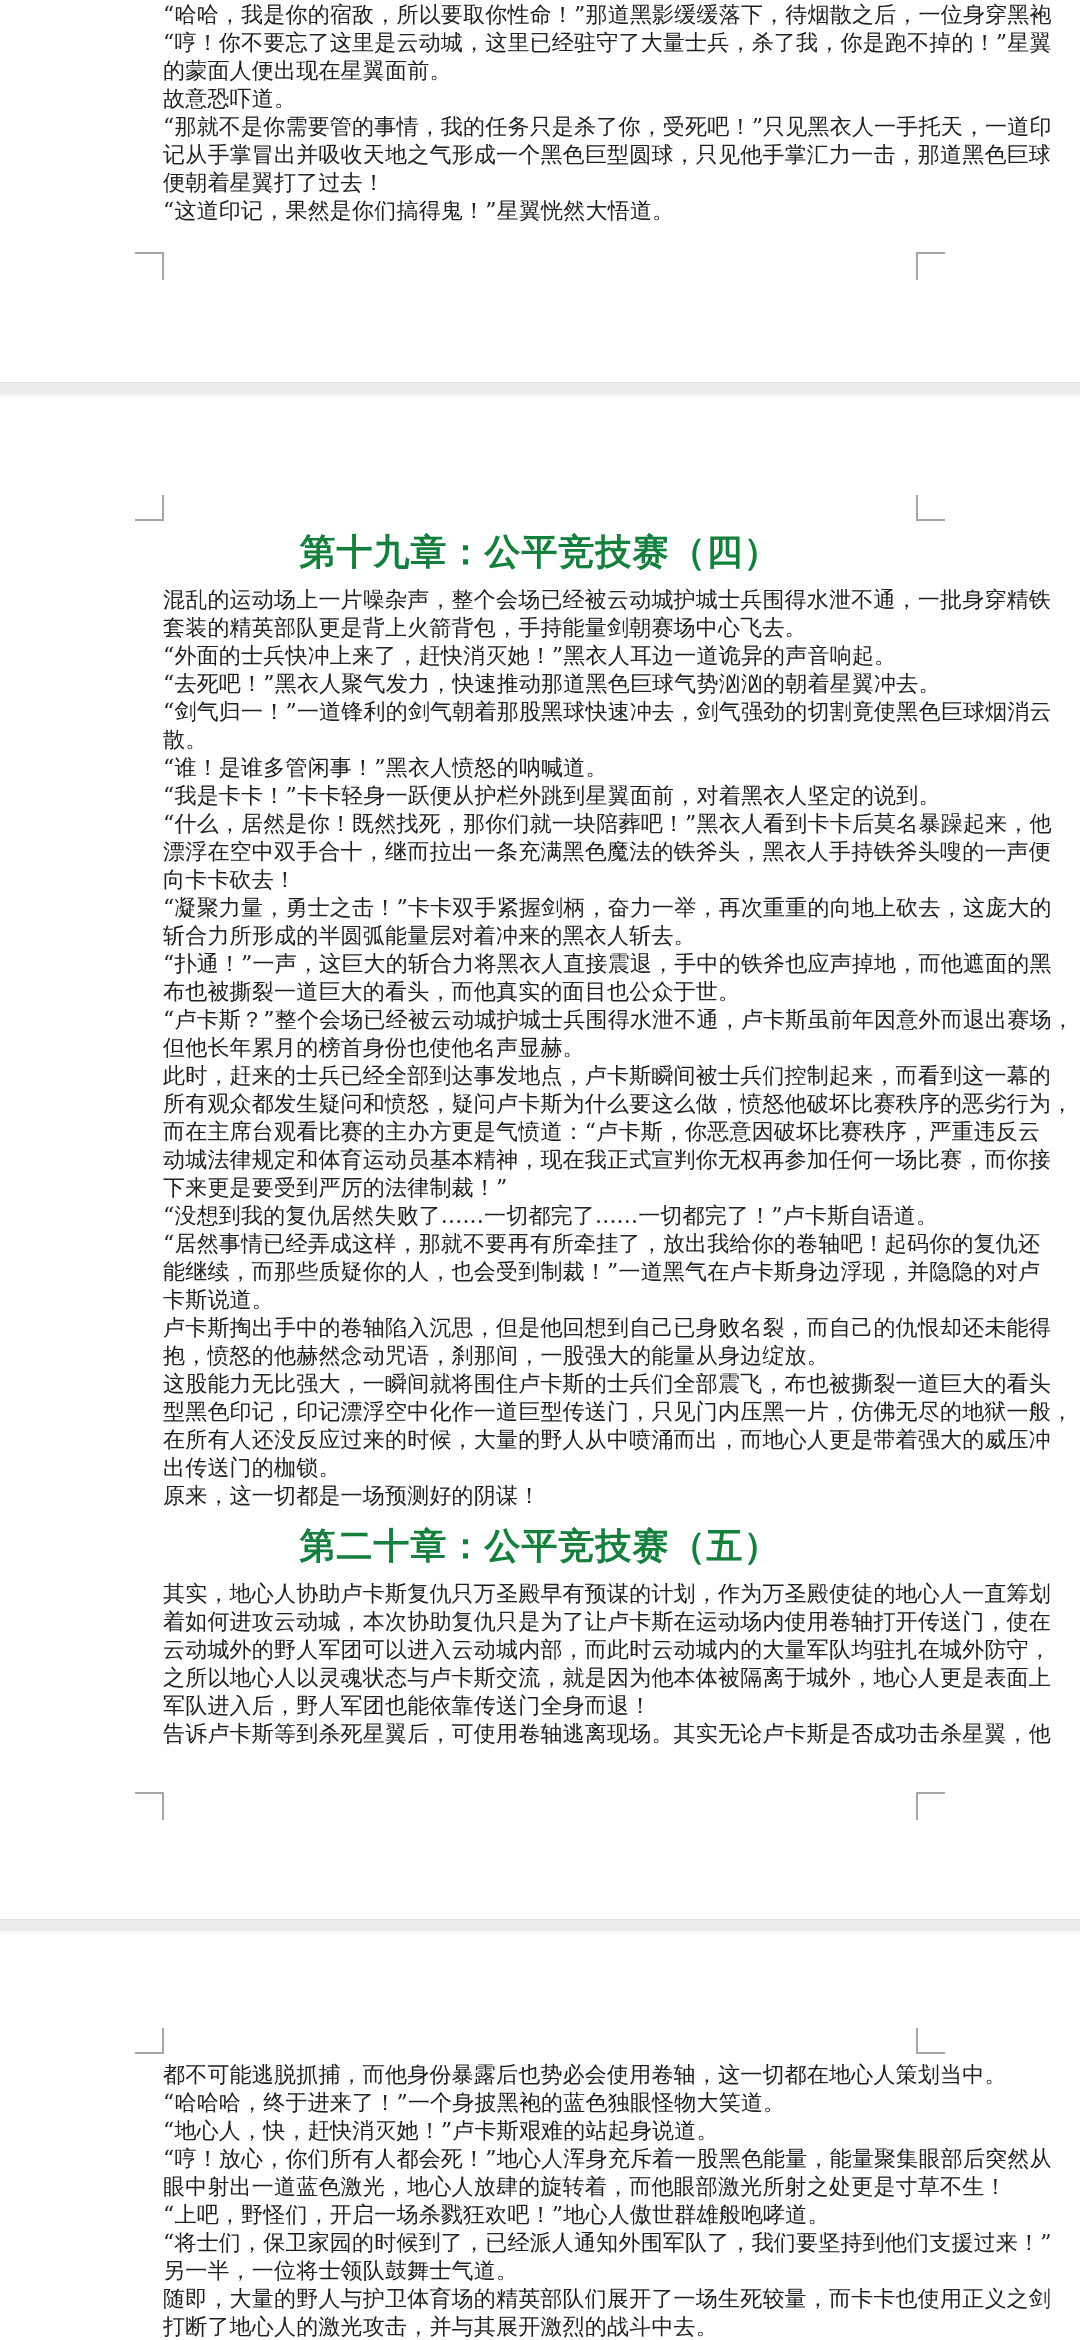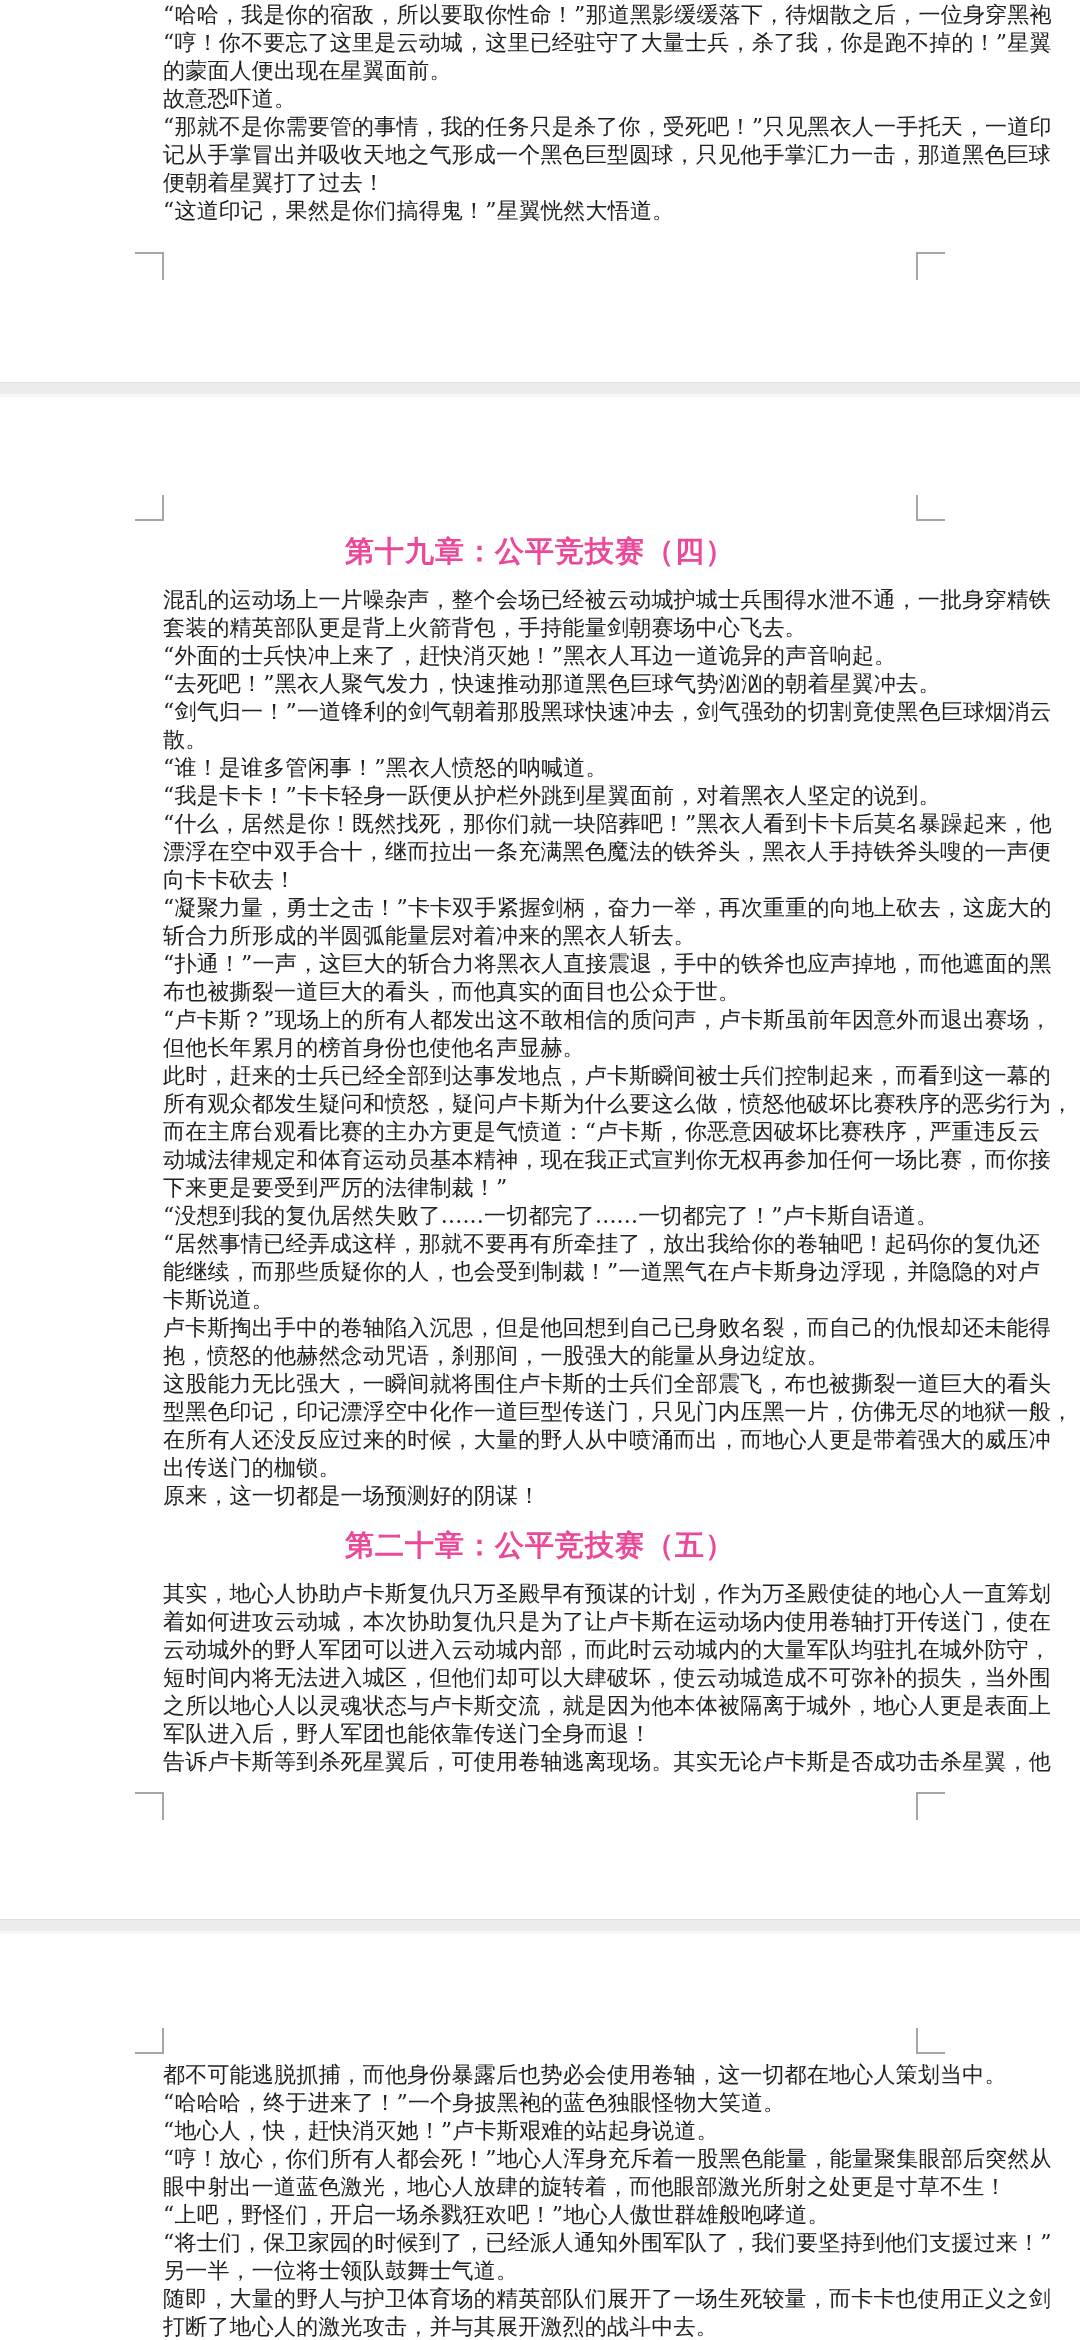--- a/index.html
+++ b/index.html
@@ -17,22 +17,22 @@
   #gap2{top:1919px;}
   .gap-band{height:11px;background:#ececec;border-top:1px solid #e2e2e2;}
 
   .content{position:absolute;left:163px;width:754px;top:0;}
   #page1 .content{padding-top:1px;}
   #page2 .content{padding-top:134px;}
   #page3 .content{padding-top:127px;}
 
   .tl{height:28px;line-height:28px;font-size:22px;color:#212121;
       white-space:nowrap;overflow:visible;letter-spacing:0.2px;}
-  .chapter-title{height:40px;line-height:40px;font-size:29px;font-weight:bold;
-      color:#ec4899;text-align:center;letter-spacing:1px;}
+  .chapter-title{height:40px;line-height:40px;font-size:36px;font-weight:bold;
+      color:#15803d;text-align:center;letter-spacing:1px;}
   .mt13{margin-top:15px;}
 
   
   .mk{position:absolute;background:#a6a6a6;}
   .mk-h{width:28px;height:2px;}
   .mk-v{width:2px;height:27px;}
 </style>
 </head>
 <body>
 
@@ -78,21 +78,21 @@
           <div class="tl">散。</div>
           <div class="tl">“谁！是谁多管闲事！”黑衣人愤怒的呐喊道。</div>
           <div class="tl">“我是卡卡！”卡卡轻身一跃便从护栏外跳到星翼面前，对着黑衣人坚定的说到。</div>
           <div class="tl">“什么，居然是你！既然找死，那你们就一块陪葬吧！”黑衣人看到卡卡后莫名暴躁起来，他</div>
           <div class="tl">漂浮在空中双手合十，继而拉出一条充满黑色魔法的铁斧头，黑衣人手持铁斧头嗖的一声便</div>
           <div class="tl">向卡卡砍去！</div>
           <div class="tl">“凝聚力量，勇士之击！”卡卡双手紧握剑柄，奋力一举，再次重重的向地上砍去，这庞大的</div>
           <div class="tl">斩合力所形成的半圆弧能量层对着冲来的黑衣人斩去。</div>
           <div class="tl">“扑通！”一声，这巨大的斩合力将黑衣人直接震退，手中的铁斧也应声掉地，而他遮面的黑</div>
           <div class="tl">布也被撕裂一道巨大的看头，而他真实的面目也公众于世。</div>
-          <div class="tl">“卢卡斯？”现场上的所有人都发出这不敢相信的质问声，卢卡斯虽前年因意外而退出赛场，</div>
+          <div class="tl">“卢卡斯？”整个会场已经被云动城护城士兵围得水泄不通，卢卡斯虽前年因意外而退出赛场，</div>
           <div class="tl">但他长年累月的榜首身份也使他名声显赫。</div>
           <div class="tl">此时，赶来的士兵已经全部到达事发地点，卢卡斯瞬间被士兵们控制起来，而看到这一幕的</div>
           <div class="tl">所有观众都发生疑问和愤怒，疑问卢卡斯为什么要这么做，愤怒他破坏比赛秩序的恶劣行为，</div>
           <div class="tl">而在主席台观看比赛的主办方更是气愤道：“卢卡斯，你恶意因破坏比赛秩序，严重违反云</div>
           <div class="tl">动城法律规定和体育运动员基本精神，现在我正式宣判你无权再参加任何一场比赛，而你接</div>
           <div class="tl">下来更是要受到严厉的法律制裁！”</div>
           <div class="tl">“没想到我的复仇居然失败了......一切都完了......一切都完了！”卢卡斯自语道。</div>
           <div class="tl">“居然事情已经弄成这样，那就不要再有所牵挂了，放出我给你的卷轴吧！起码你的复仇还</div>
           <div class="tl">能继续，而那些质疑你的人，也会受到制裁！”一道黑气在卢卡斯身边浮现，并隐隐的对卢</div>
           <div class="tl">卡斯说道。</div>
@@ -102,21 +102,20 @@
           <div class="tl">型黑色印记，印记漂浮空中化作一道巨型传送门，只见门内压黑一片，仿佛无尽的地狱一般，</div>
           <div class="tl">在所有人还没反应过来的时候，大量的野人从中喷涌而出，而地心人更是带着强大的威压冲</div>
           <div class="tl">出传送门的枷锁。</div>
           <div class="tl">原来，这一切都是一场预测好的阴谋！</div>
         </div>
       <div class="chapter-title mt13">第二十章：公平竞技赛（五）</div>
       <div class="mt13">
           <div class="tl">其实，地心人协助卢卡斯复仇只万圣殿早有预谋的计划，作为万圣殿使徒的地心人一直筹划</div>
           <div class="tl">着如何进攻云动城，本次协助复仇只是为了让卢卡斯在运动场内使用卷轴打开传送门，使在</div>
           <div class="tl">云动城外的野人军团可以进入云动城内部，而此时云动城内的大量军队均驻扎在城外防守，</div>
-          <div class="tl">短时间内将无法进入城区，但他们却可以大肆破坏，使云动城造成不可弥补的损失，当外围</div>
           <div class="tl">之所以地心人以灵魂状态与卢卡斯交流，就是因为他本体被隔离于城外，地心人更是表面上</div>
           <div class="tl">军队进入后，野人军团也能依靠传送门全身而退！</div>
           <div class="tl">告诉卢卡斯等到杀死星翼后，可使用卷轴逃离现场。其实无论卢卡斯是否成功击杀星翼，他</div>
         </div>
     </div>
 
     <div class="mk mk-h" style="left:135px;top:1395px;"></div>
     <div class="mk mk-v" style="left:162px;top:1395px;height:28px;"></div>
     <div class="mk mk-h" style="left:917px;top:1395px;"></div>
     <div class="mk mk-v" style="left:916px;top:1395px;height:28px;"></div>

